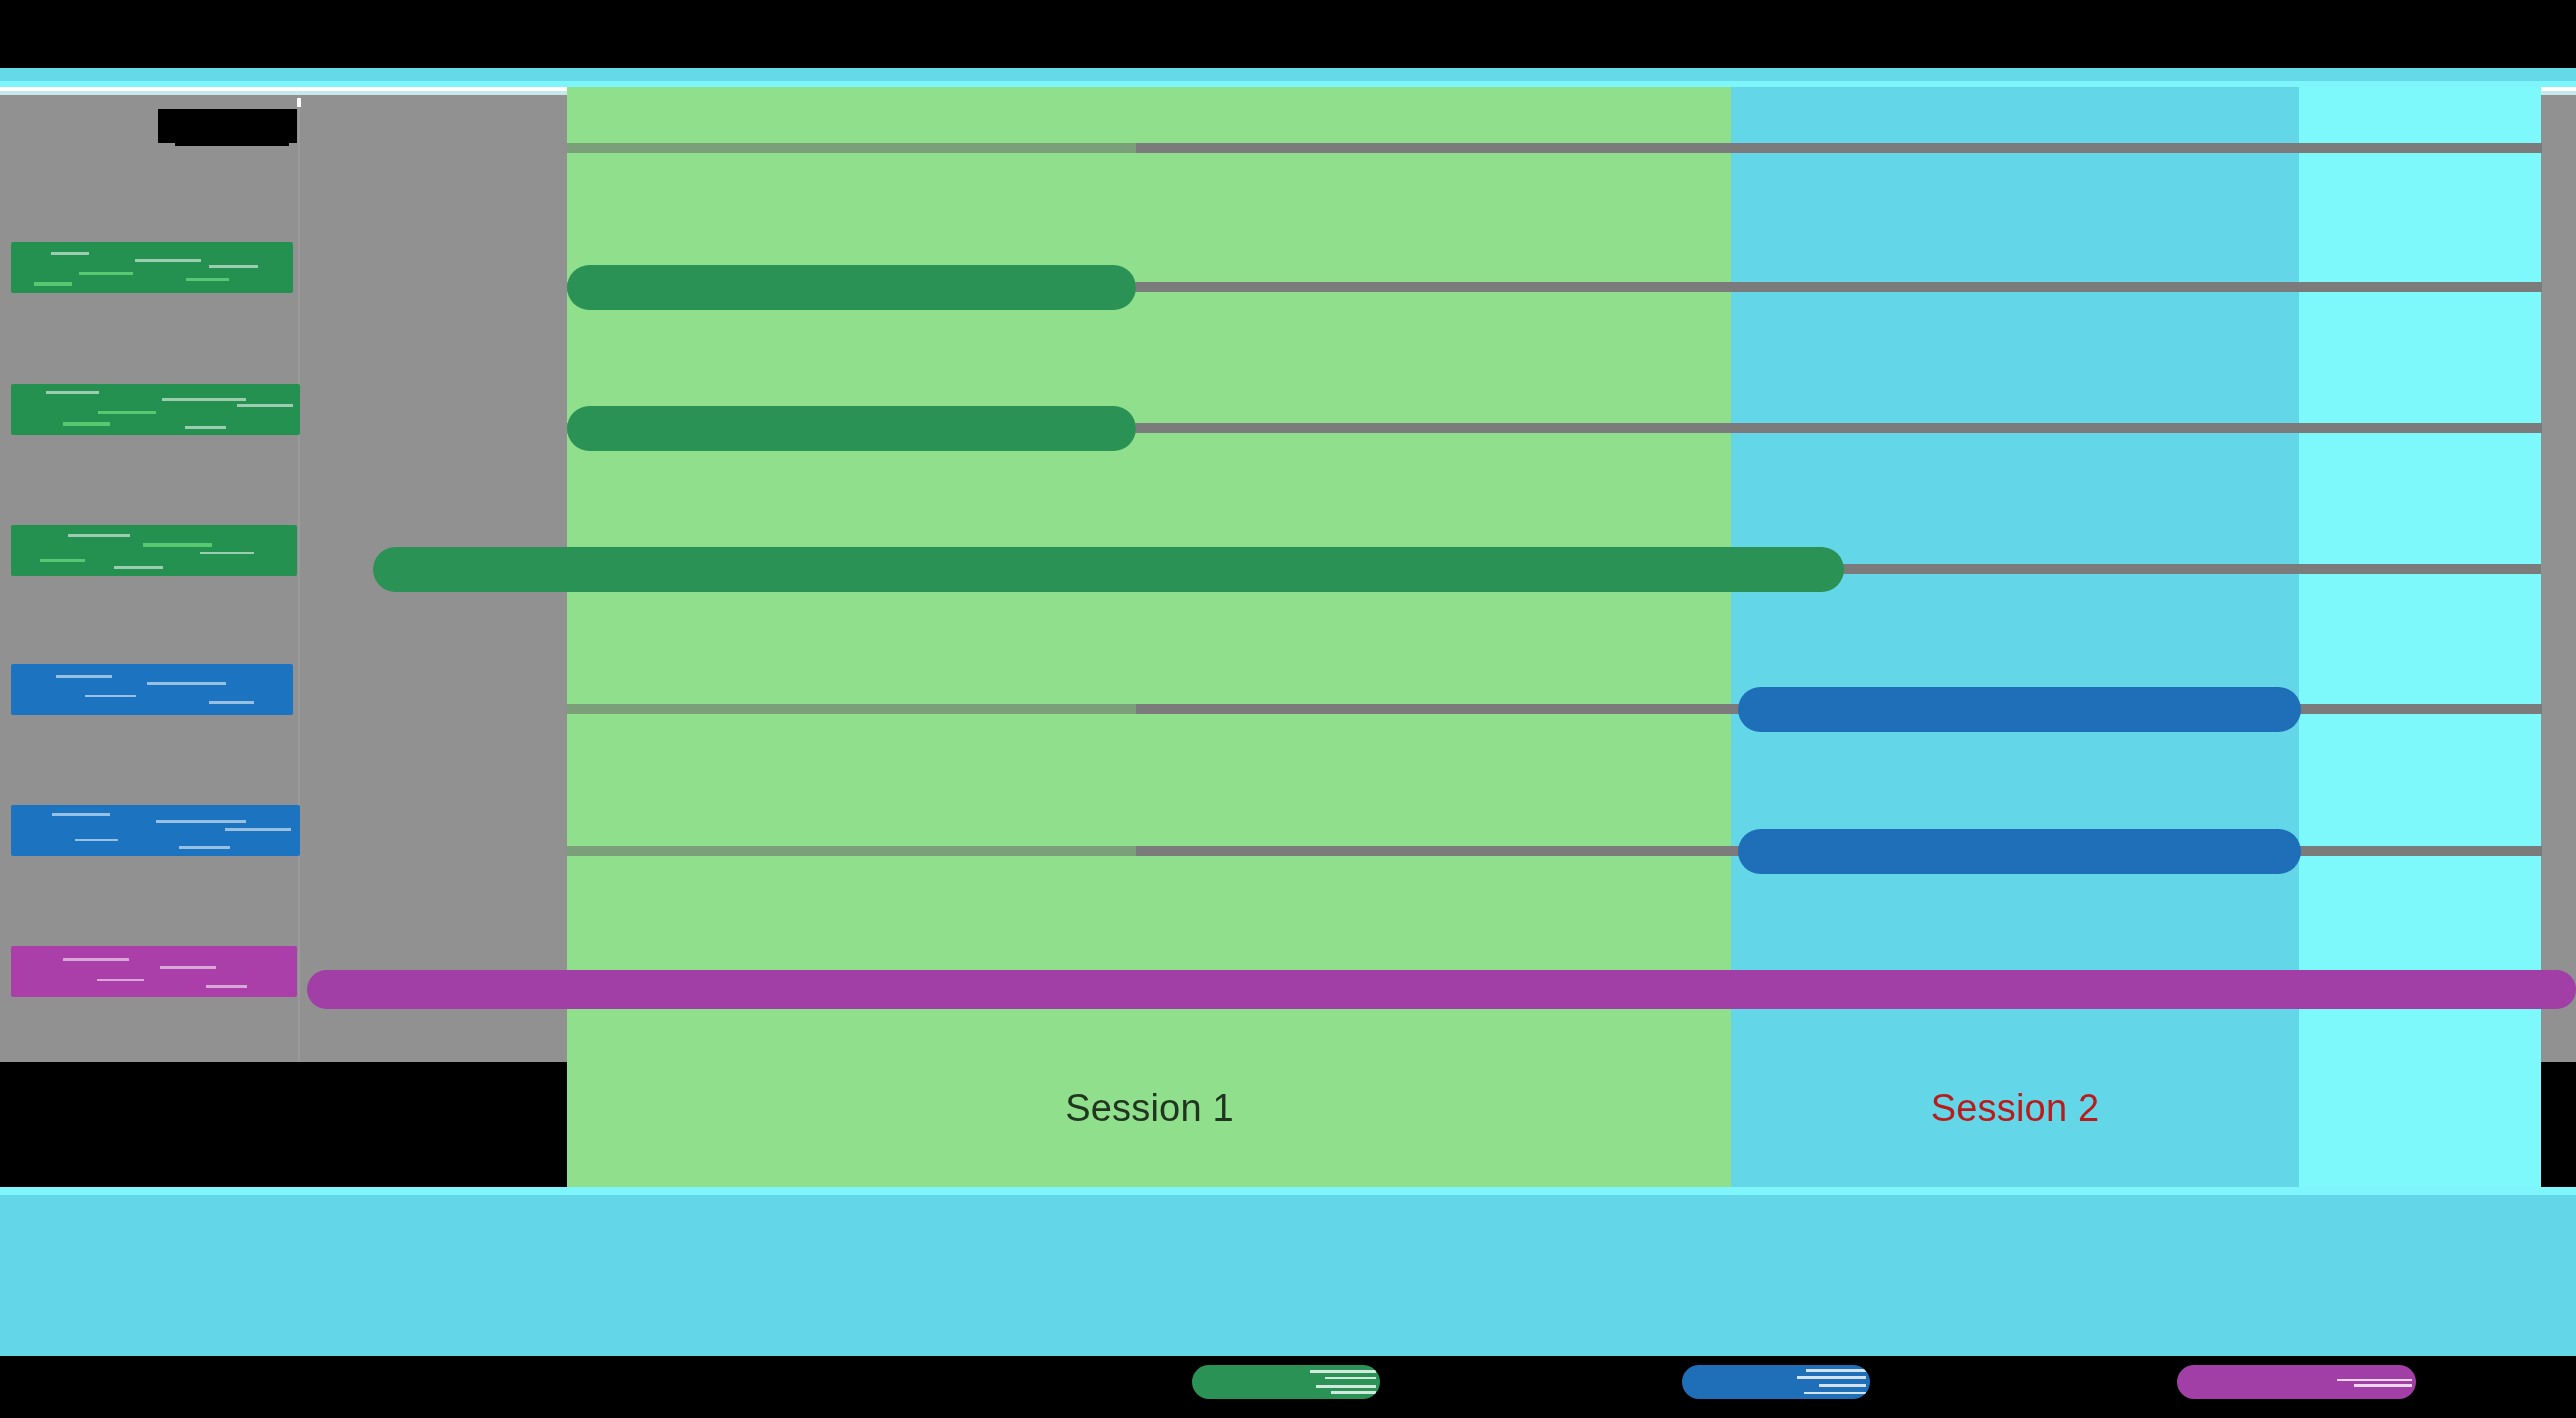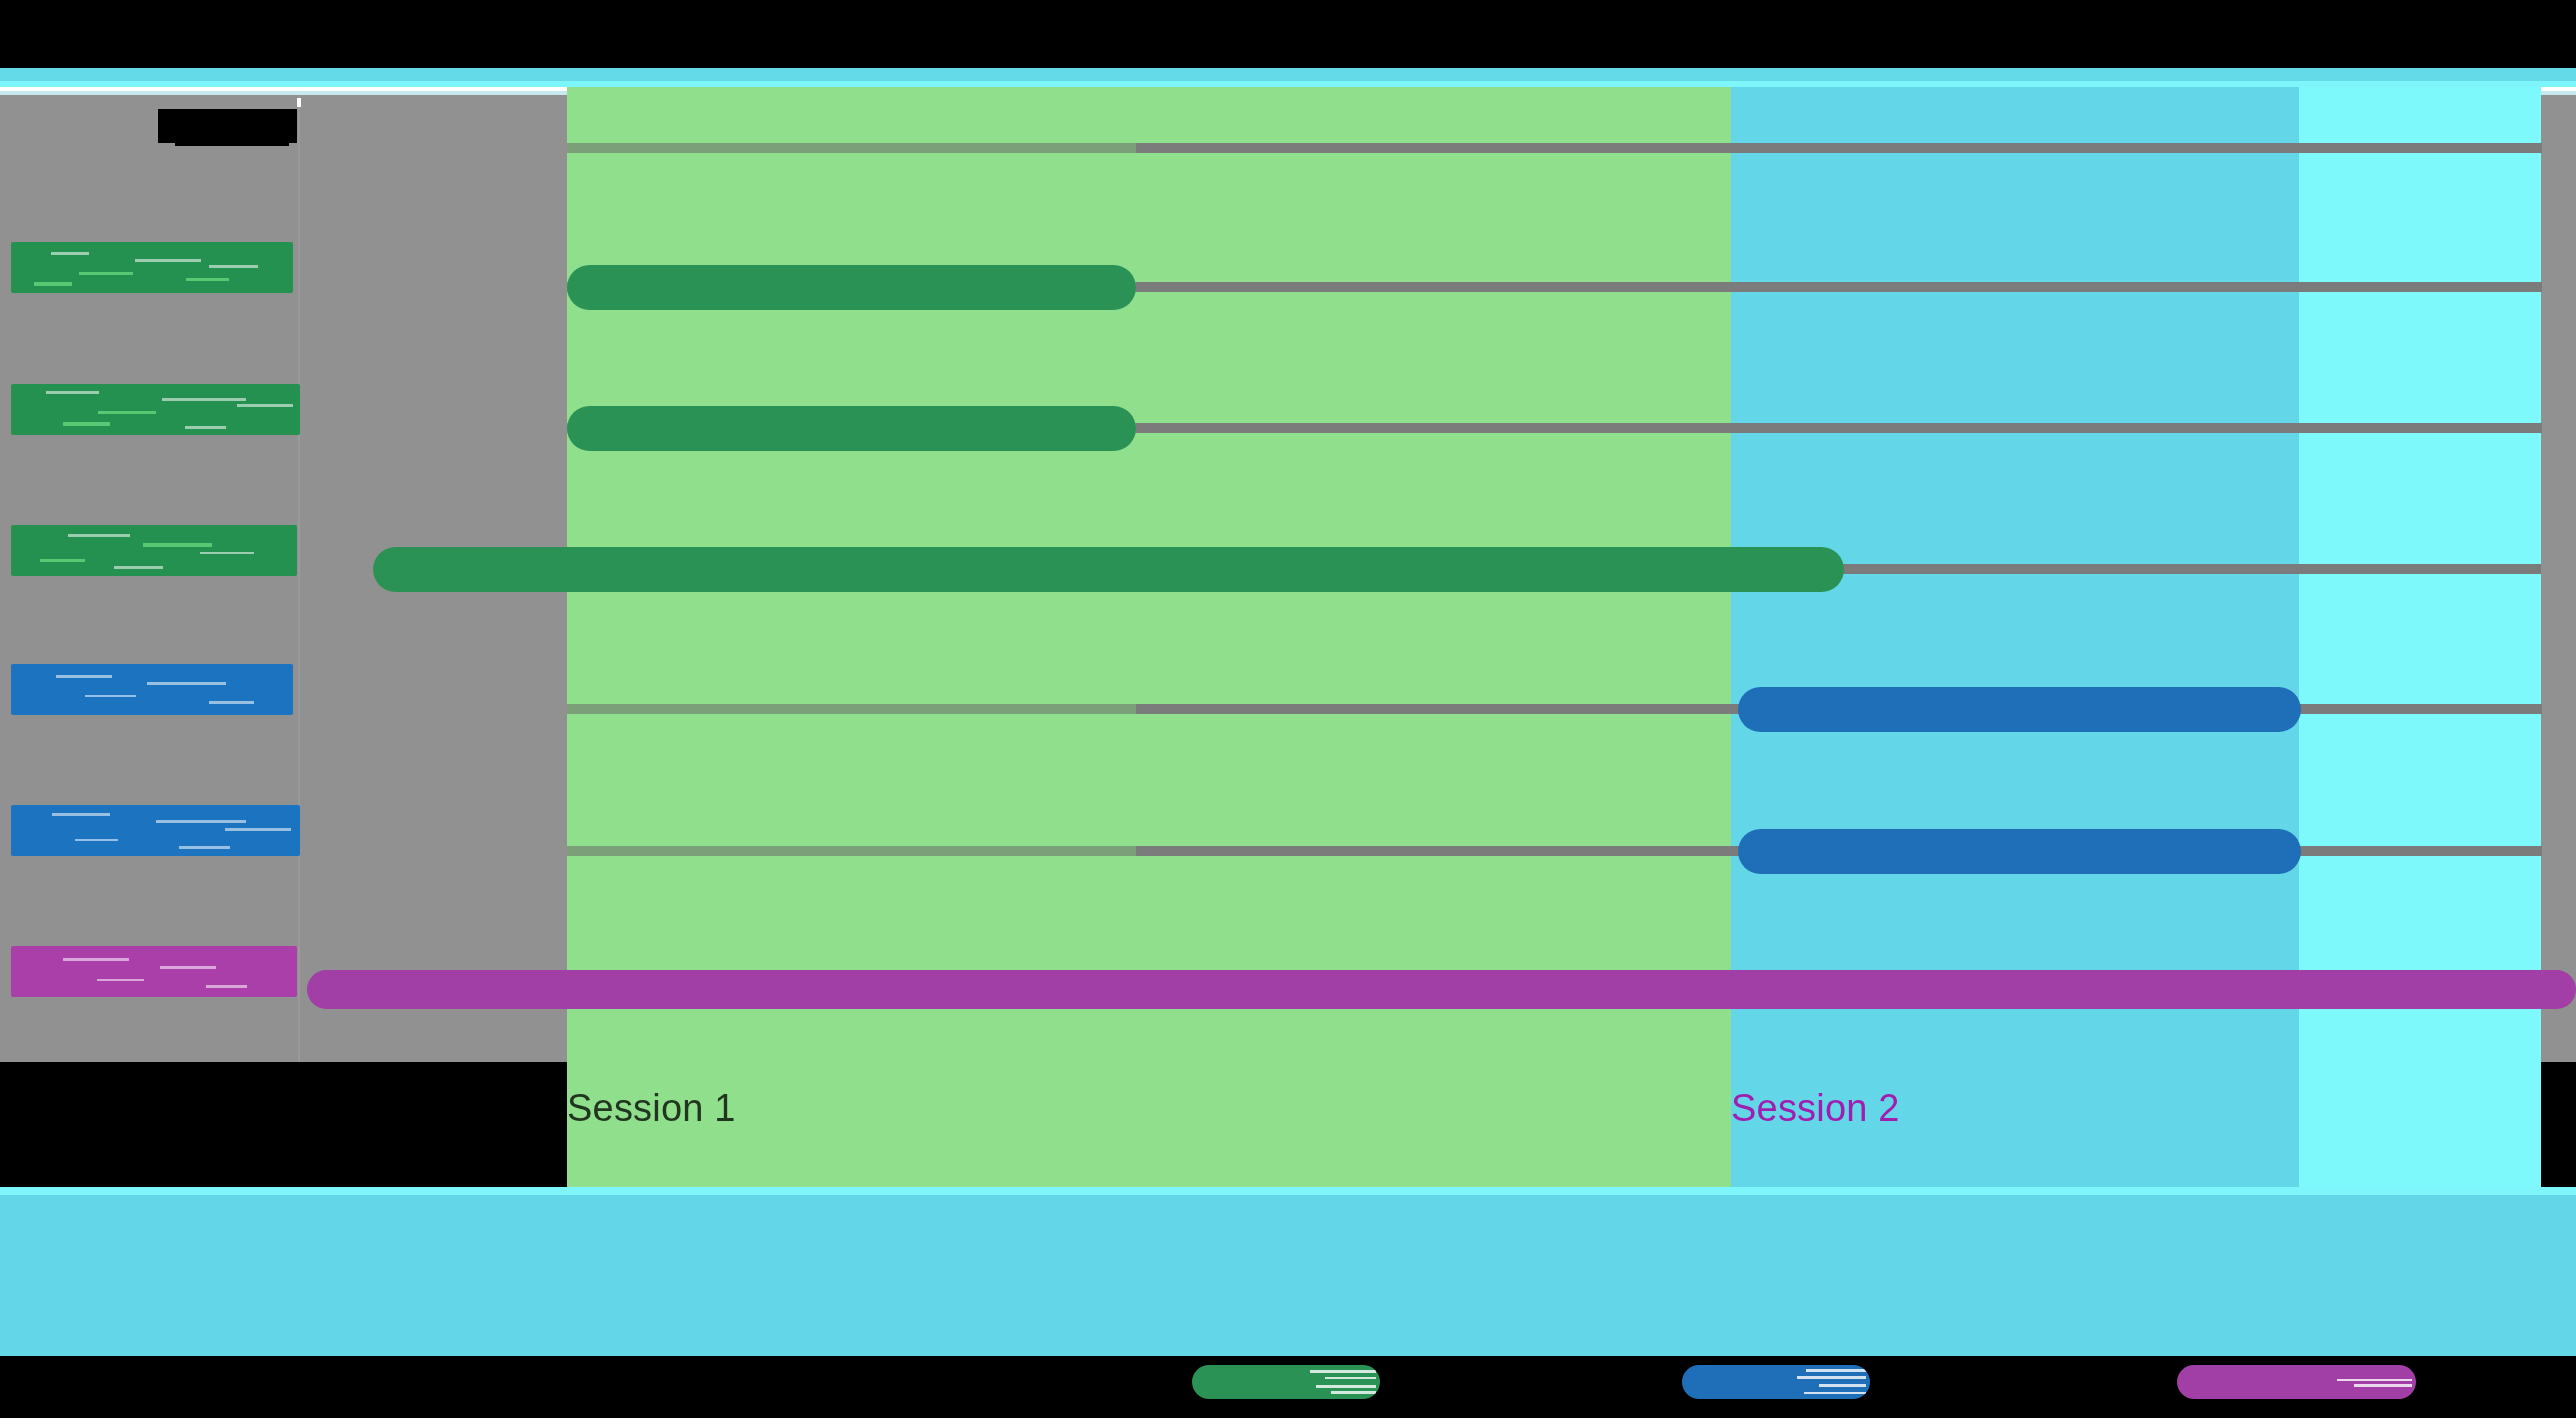--- a/index.html
+++ b/index.html
@@ -18,23 +18,23 @@
   .greyback{position:absolute;left:0;top:95px;width:2541px;height:967px;background:#919191;}
 
   
   .gutter-sep{position:absolute;top:95px;width:1.9px;height:967px;background:#9a9a9a;}
 
   
   .band{position:absolute;top:87px;height:1107px;}
   .band-s1{left:567px;width:1165px;background:#90df8d;}
   .band-s2{left:1731px;width:568px;background:#63d6e8;}
   .band-s3{left:2299px;width:242px;background:#7df9fb;}
-  .band-label{position:absolute;bottom:64px;width:100%;
+  .band-label{position:absolute;bottom:64px;width:100%;text-align:center;
                font-size:38px;color:#21361f;letter-spacing:0.2px;}
-  .band-s2 .band-label{color:#a21caf;}
+  .band-s2 .band-label{color:#b91c1c;}
 
   
   .bottomcyan{position:absolute;left:0;top:1195px;width:2576px;height:161px;background:#63d6e8;}
   .bottomcyan2{position:absolute;left:0;top:1187px;width:2576px;height:9.4px;background:#7ef5fb;}
 
   
   .gridline{position:absolute;height:10.3px;background:rgba(105,105,105,.55);}
   .gridline.strong{background:#7b7b7b;}
 
   

